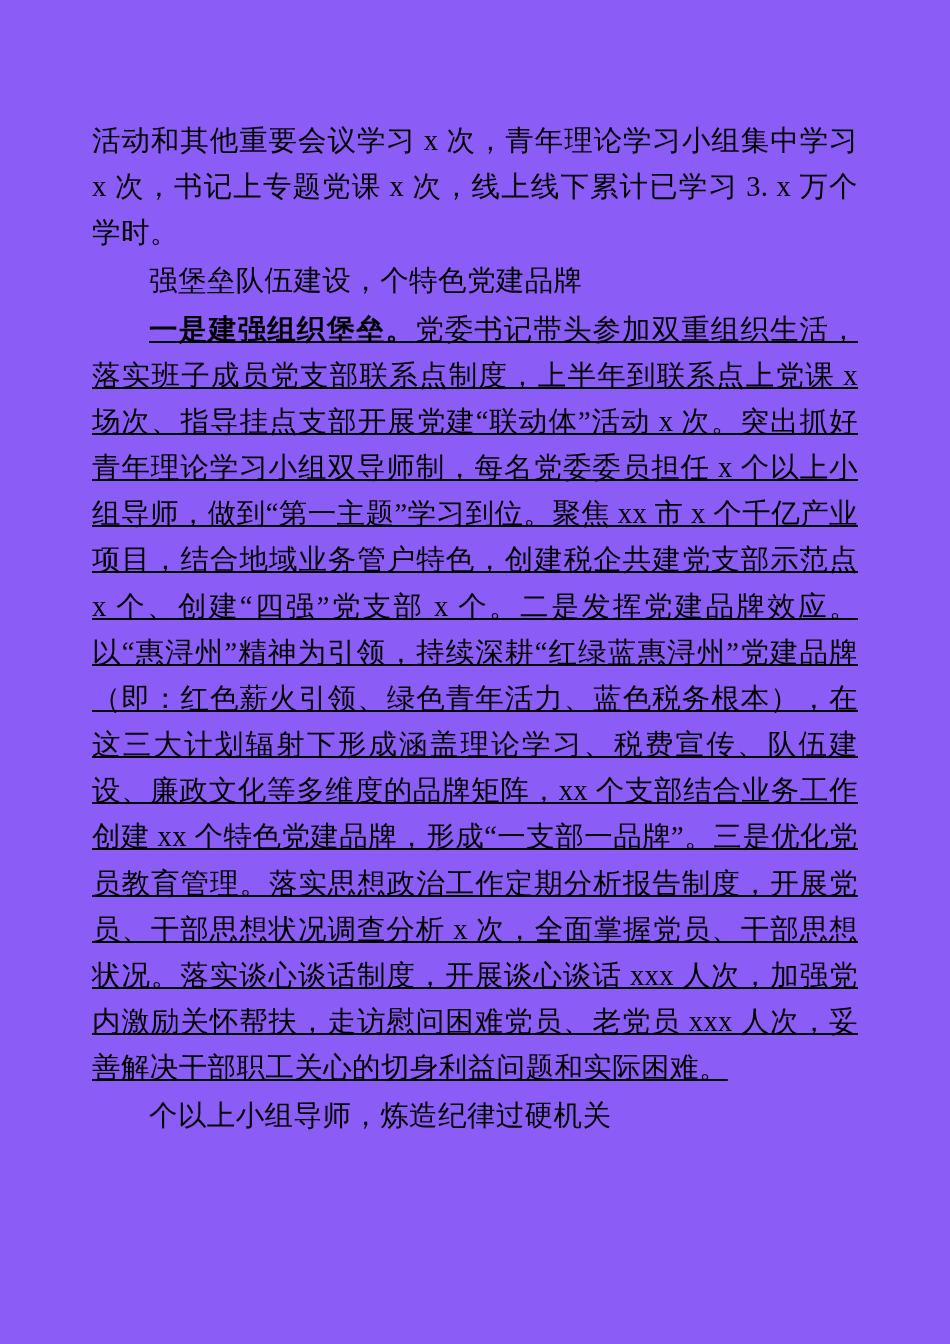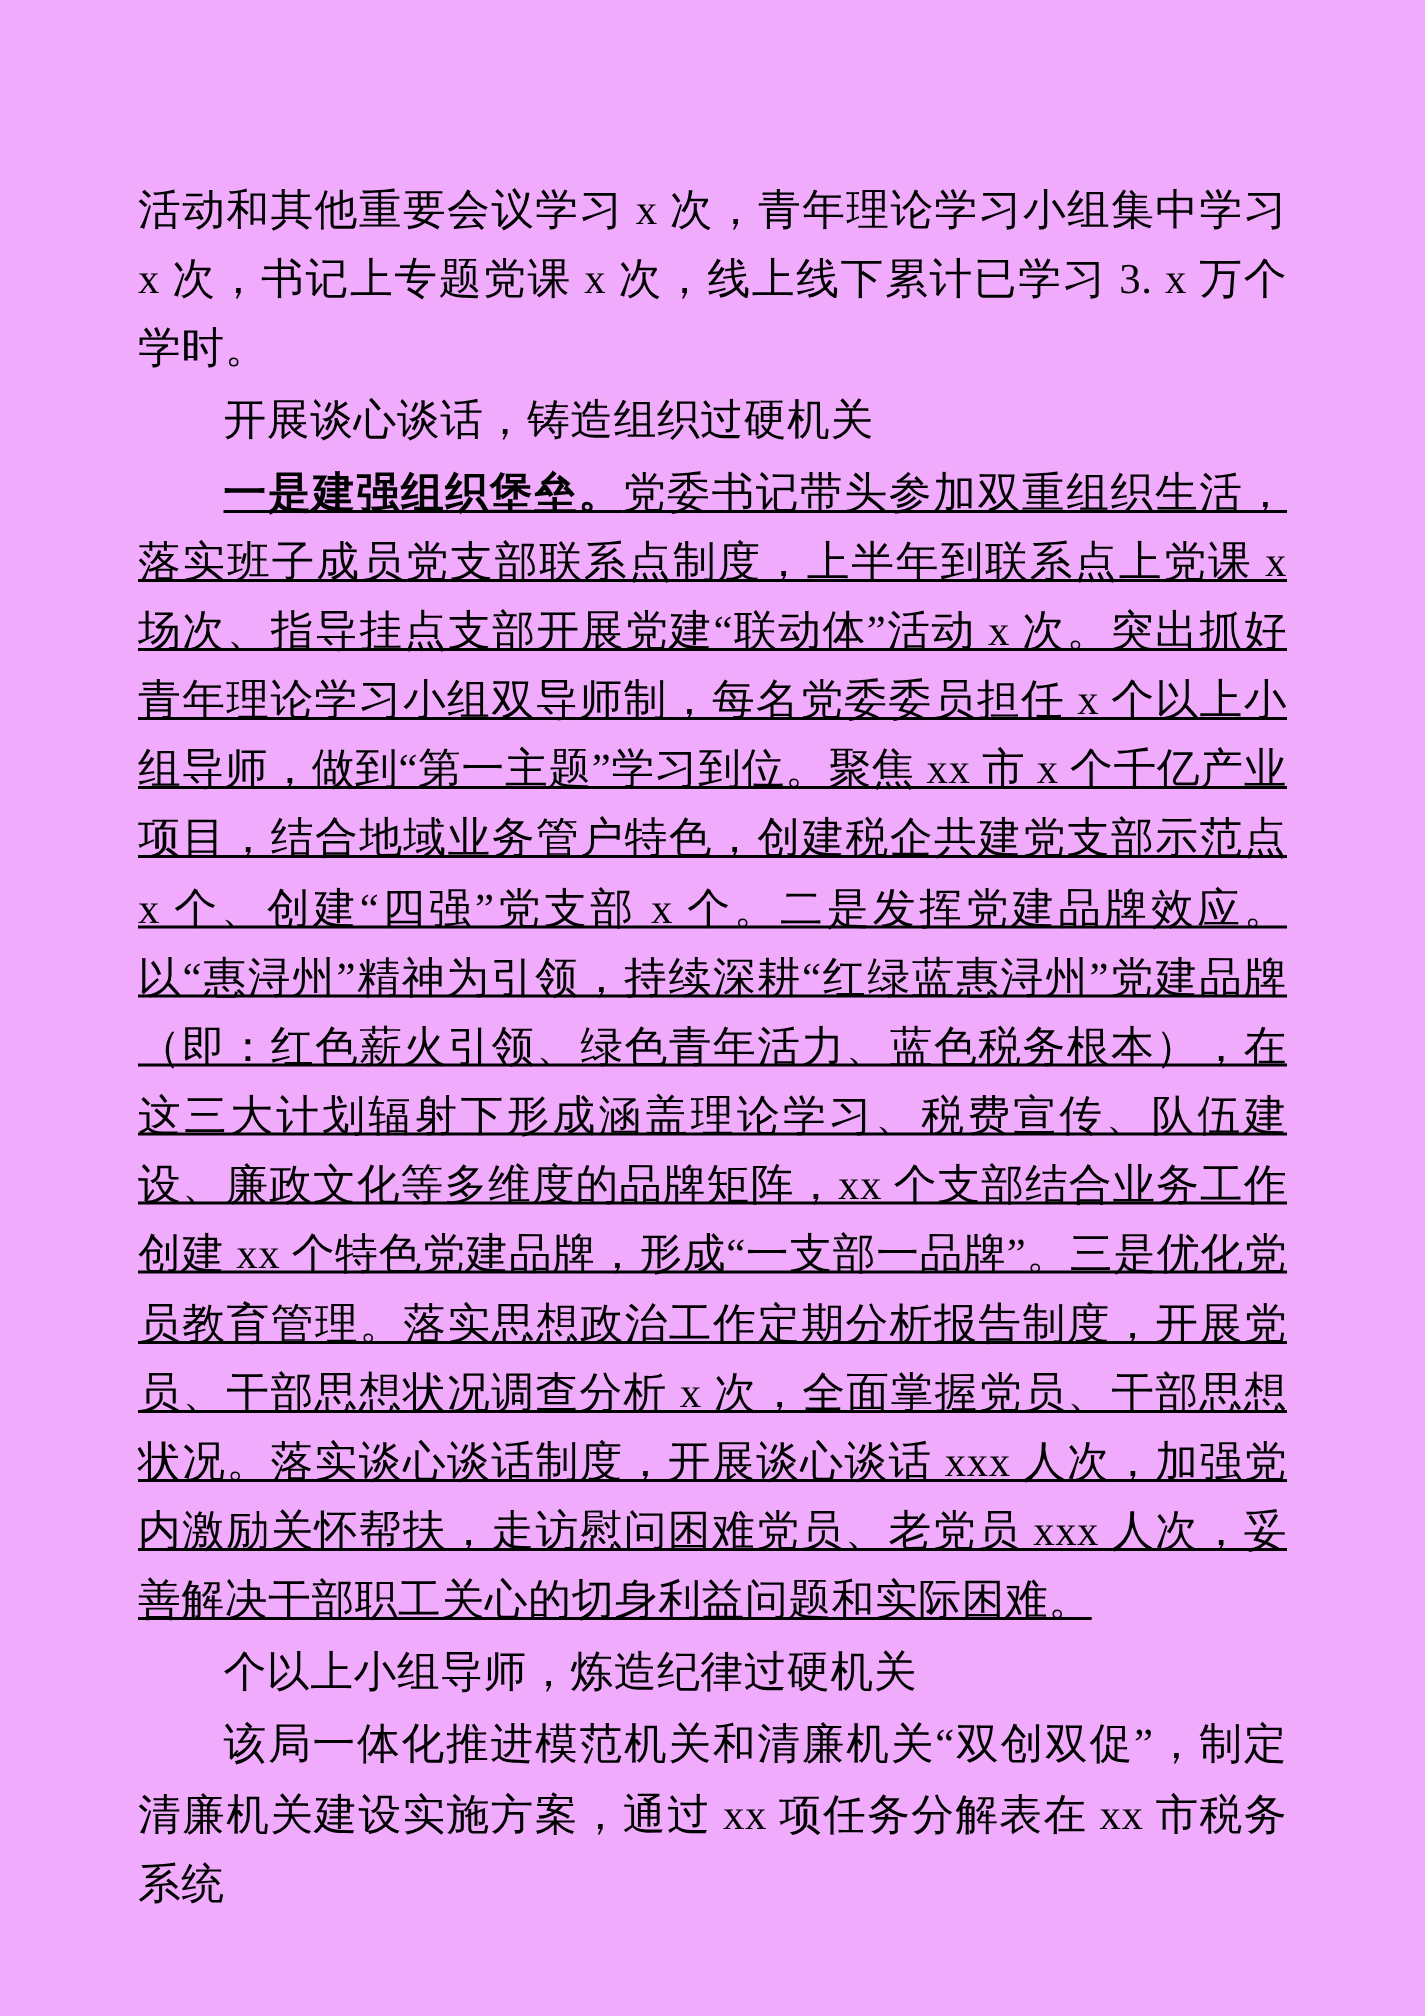--- a/index.html
+++ b/index.html
@@ -12,21 +12,21 @@
     height: 1344px;
     font-family: "Liberation Serif", "DejaVu Serif", serif;
     color: #000000;
   }
   .page {
     position: relative;
     width: 950px;
     height: 1344px;
     box-sizing: border-box;
     padding: 118px 92px 60px 92px;
-    background: #f0abfc;
+    background: #8b5cf6;
   }
   .doc-body {
     font-size: 28.5px;
     line-height: 1.62;
     text-align: justify;
     text-justify: inter-ideograph;
     letter-spacing: 0.4px;
   }
   .para {
     margin: 0 0 2px 0;
@@ -48,22 +48,21 @@
   }
 </style>
 </head>
 <body>
 
 <div class="page">
   <div class="doc-body">
 
     <p class="para">活动和其他重要会议学习 x 次，青年理论学习小组集中学习 x 次，书记上专题党课 x 次，线上线下累计已学习 3. x 万个学时。</p>
 
-    <p class="para heading">开展谈心谈话，铸造组织过硬机关</p>
+    <p class="para heading">强堡垒队伍建设，个特色党建品牌</p>
 
     <p class="para bold-lead"><span class="lead">一是建强组织堡垒。</span><span>党委书记带头参加双重组织生活，落实班子成员党支部联系点制度，上半年到联系点上党课 x 场次、指导挂点支部开展党建“联动体”活动 x 次。突出抓好青年理论学习小组双导师制，每名党委委员担任 x 个以上小组导师，做到“第一主题”学习到位。聚焦 xx 市 x 个千亿产业项目，结合地域业务管户特色，创建税企共建党支部示范点 x 个、创建“四强”党支部 x 个。二是发挥党建品牌效应。以“惠浔州”精神为引领，持续深耕“红绿蓝惠浔州”党建品牌（即：红色薪火引领、绿色青年活力、蓝色税务根本），在这三大计划辐射下形成涵盖理论学习、税费宣传、队伍建设、廉政文化等多维度的品牌矩阵，xx 个支部结合业务工作创建 xx 个特色党建品牌，形成“一支部一品牌”。三是优化党员教育管理。落实思想政治工作定期分析报告制度，开展党员、干部思想状况调查分析 x 次，全面掌握党员、干部思想状况。落实谈心谈话制度，开展谈心谈话 xxx 人次，加强党内激励关怀帮扶，走访慰问困难党员、老党员 xxx 人次，妥善解决干部职工关心的切身利益问题和实际困难。</span></p>
 
     <p class="para heading">个以上小组导师，炼造纪律过硬机关</p>
 
-    <p class="para indent">该局一体化推进模范机关和清廉机关“双创双促”，制定清廉机关建设实施方案，通过 xx 项任务分解表在 xx 市税务系统</p>
 
   </div>
 </div>
 
 </body></html>

